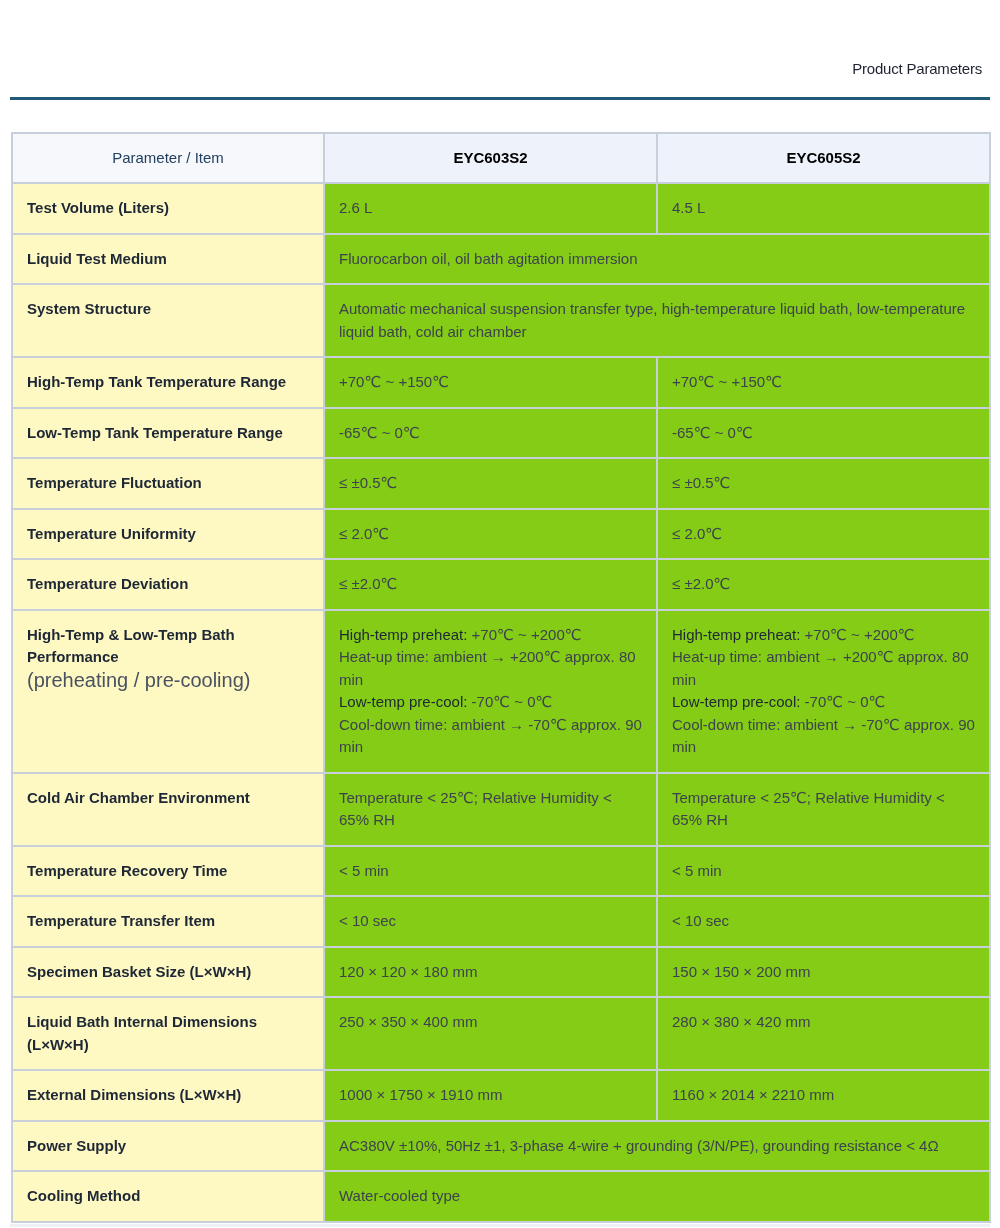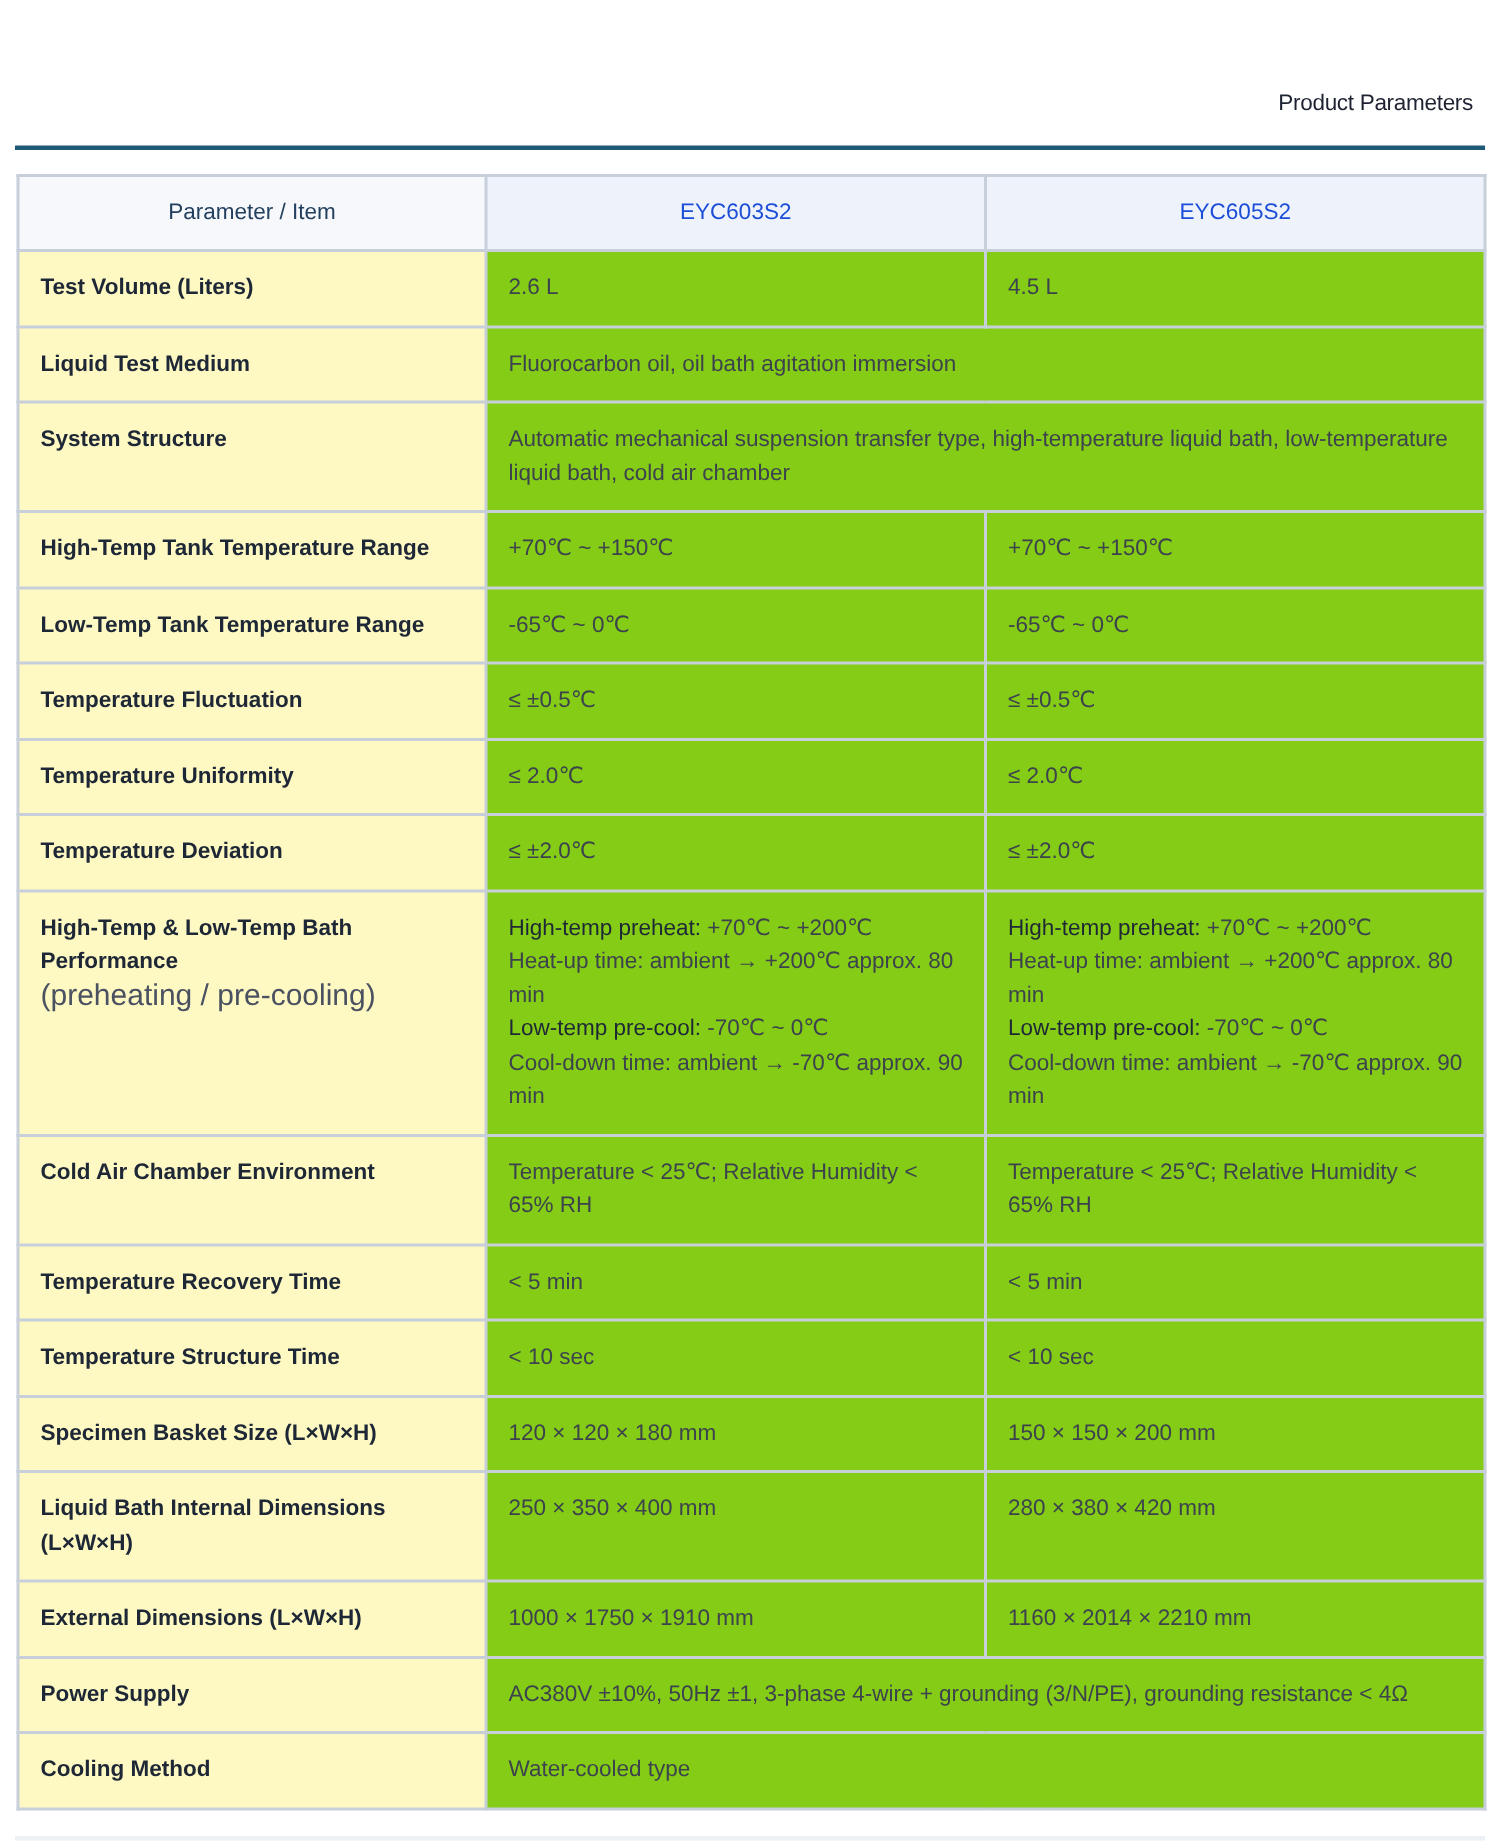--- a/index.html
+++ b/index.html
@@ -1,21 +1,21 @@
 <!DOCTYPE html>
 <html><head>
 <meta charset="utf-8">
 <style>
   html, body { margin: 0; padding: 0; background: #ffffff; }
   body { width: 1000px; height: 1228px; position: relative; font-family: "Liberation Sans", "DejaVu Sans", sans-serif; color: #3a3f47; overflow: hidden; }
   .page-title { position: absolute; top: 60px; left: 0; width: 982px; text-align: right; font-size: 15px; font-weight: normal; color: #1d2330; letter-spacing: -0.2px; }
   .title-rule { position: absolute; top: 97px; left: 10px; width: 980px; height: 3px; background: #205a78; }
-  table.params { position: absolute; top: 116px; left: 11px; width: 978px; border-collapse: collapse; table-layout: fixed; padding-left: 10px; }
+  table.params { position: absolute; top: 132px; left: 11px; width: 978px; border-collapse: collapse; table-layout: fixed; padding-left: 10px; }
   table.params td, table.params th { border: 2px solid #c7cfdb; font-size: 15px; line-height: 22.5px; vertical-align: top; }
-  table.params th { height: 46px; vertical-align: middle; text-align: center; font-weight: normal; color: #1d4ed8; background: #eef3fb; }
+  table.params th { height: 46px; vertical-align: middle; text-align: center; font-weight: bold; color: #000000; background: #eef3fb; }
   table.params th.col-param { background: #f6f8fc; font-weight: normal; color: #23405e; }
   table.params td.label { background: #fef9c3; color: #1e2735; padding: 13px 14px 13px 14px; font-weight: 600; }
   table.params td.value { background: #84cc16; color: #3d434c; padding: 13px 14px 13px 14px; }
   .sub-note { font-size: 20px; font-weight: normal; color: #4a5160; line-height: 22px; }
   .bold-lead { font-weight: normal; color: #1e2735; }
   .footer-rule { position: absolute; top: 1224px; left: 10px; width: 980px; height: 3px; background: #edf0f5; }
 </style>
 </head>
 <body>
 
@@ -96,21 +96,21 @@
       <td class="label">Cold Air Chamber Environment</td>
       <td class="value">Temperature &lt; 25℃; Relative Humidity &lt; 65% RH</td>
       <td class="value">Temperature &lt; 25℃; Relative Humidity &lt; 65% RH</td>
     </tr>
     <tr>
       <td class="label">Temperature Recovery Time</td>
       <td class="value">&lt; 5 min</td>
       <td class="value">&lt; 5 min</td>
     </tr>
     <tr>
-      <td class="label">Temperature Structure Time</td>
+      <td class="label">Temperature Transfer Item</td>
       <td class="value">&lt; 10 sec</td>
       <td class="value">&lt; 10 sec</td>
     </tr>
     <tr>
       <td class="label">Specimen Basket Size (L×W×H)</td>
       <td class="value">120 × 120 × 180 mm</td>
       <td class="value">150 × 150 × 200 mm</td>
     </tr>
     <tr>
       <td class="label">Liquid Bath Internal Dimensions (L×W×H)</td>

